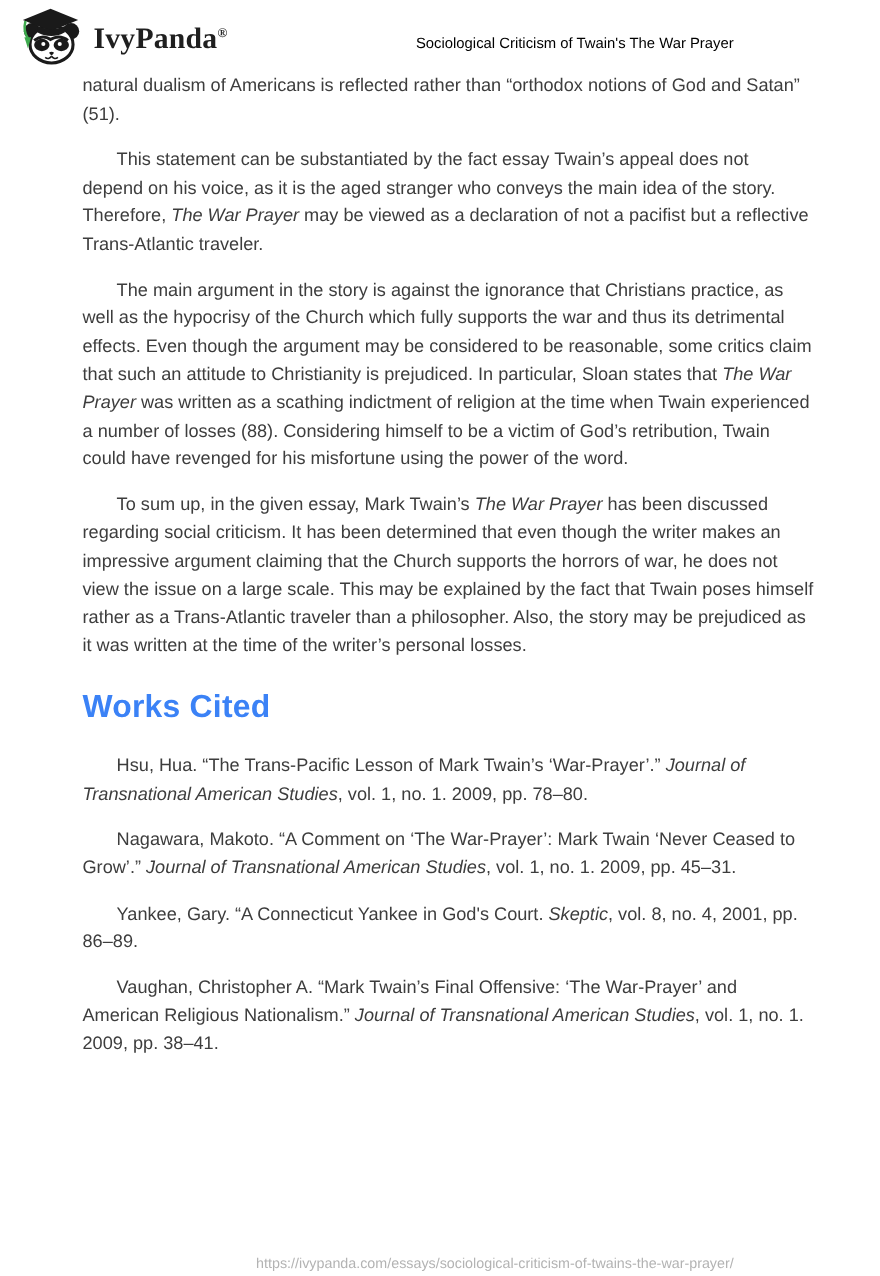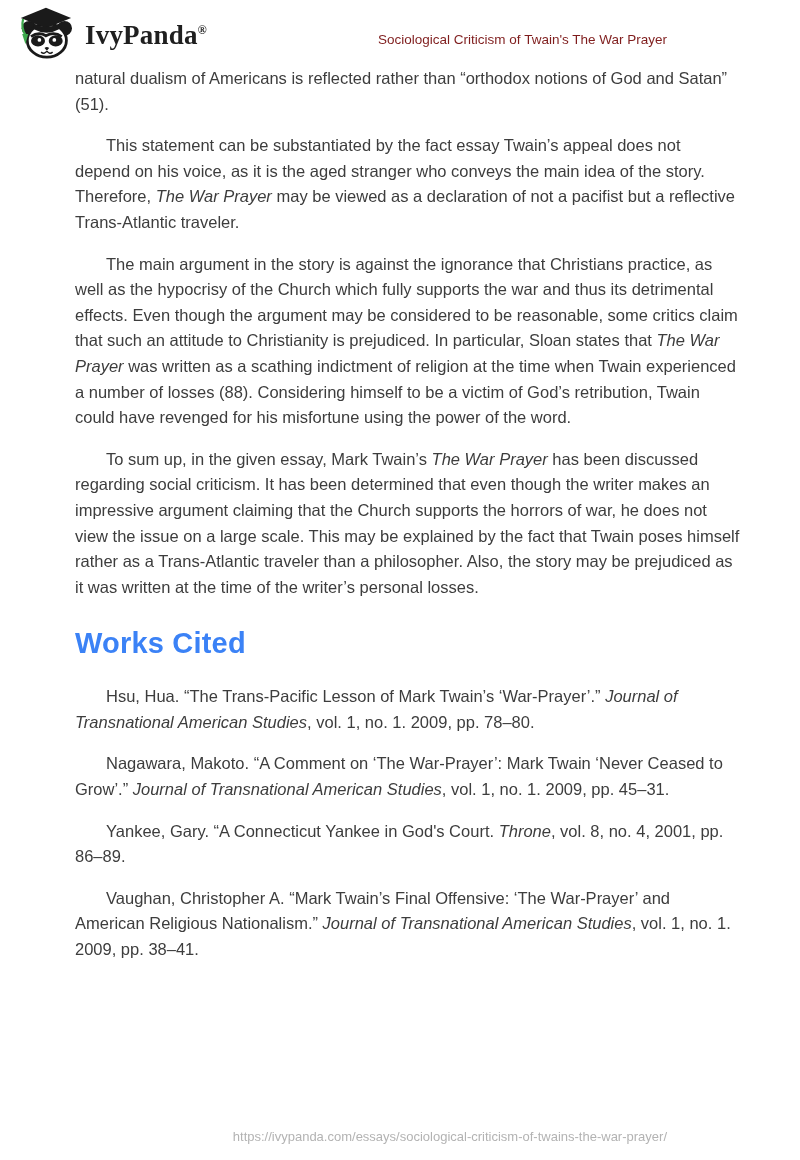--- a/index.html
+++ b/index.html
@@ -16,21 +16,21 @@
     position:absolute; top:0; left:0; right:0; height:64px;
     display:flex; align-items:center; justify-content:space-between;
     padding:6px 33px 0 14px;
   }
   .brand { display:flex; align-items:center; gap:9px; }
   .brand-name {
     font-family:"Liberation Serif", serif;
     font-weight:700; font-size:27px; color:#1f1f1f; letter-spacing:.2px;
   }
   .brand-reg { font-size:12px; vertical-align:super; font-weight:700; }
-  .doc-title { color:#7f1d1d; font-size:13.5px; margin-top:8px; }
+  .doc-title { color:#000000; font-size:13.5px; margin-top:8px; }
 
   
   .content {
     position:absolute; top:66px; left:75px; width:665px;
     color:var(--body-text,#3d3d3d);
     font-size:16.5px; line-height:25.6px;
     text-align:left;
   }
   .para { margin-bottom:16px; }
   .para.indent, .citation { text-indent:31px; }
@@ -39,21 +39,21 @@
   .works-cited {
     font-family:"Liberation Sans", sans-serif;
     font-size:29px; line-height:34px; font-weight:700;
     color:#3b82f6; letter-spacing:.2px;
     margin:26px 0 24px 0; text-indent:0;
   }
   .citation { margin-bottom:16px; }
 
   
   .footer {
-    position:absolute; bottom:16px; right:33px;
+    position:absolute; bottom:4px; right:33px;
     color:#b3b3b3; font-size:13px;
   }
 
   
   .logo-svg .ink { fill:#1a1a1a; }
   .logo-svg .ink-line { stroke:#1a1a1a; fill:none; }
   .logo-svg .face { fill:#ffffff; stroke:#1a1a1a; }
   .logo-svg .white { fill:#ffffff; }
   .logo-svg .tassel { stroke:var(--accent,#3ea94d); fill:none; }
   .logo-svg .tassel-tip { fill:var(--accent,#3ea94d); }
@@ -98,19 +98,19 @@
   <main class="content">
     <p class="para"><span>natural dualism of Americans is reflected rather than “orthodox notions of God and Satan” (51).</span></p>
     <p class="para indent"><span>This statement can be substantiated by the fact essay Twain’s appeal does not depend on his voice, as it is the aged stranger who conveys the main idea of the story. Therefore, </span><em>The War Prayer</em><span> may be viewed as a declaration of not a pacifist but a reflective Trans-Atlantic traveler.</span></p>
     <p class="para indent"><span>The main argument in the story is against the ignorance that Christians practice, as well as the hypocrisy of the Church which fully supports the war and thus its detrimental effects. Even though the argument may be considered to be reasonable, some critics claim that such an attitude to Christianity is prejudiced. In particular, Sloan states that </span><em>The War Prayer</em><span> was written as a scathing indictment of religion at the time when Twain experienced a number of losses (88). Considering himself to be a victim of God’s retribution, Twain could have revenged for his misfortune using the power of the word.</span></p>
     <p class="para indent"><span>To sum up, in the given essay, Mark Twain’s </span><em>The War Prayer</em><span> has been discussed regarding social criticism. It has been determined that even though the writer makes an impressive argument claiming that the Church supports the horrors of war, he does not view the issue on a large scale. This may be explained by the fact that Twain poses himself rather as a Trans-Atlantic traveler than a philosopher. Also, the story may be prejudiced as it was written at the time of the writer’s personal losses.</span></p>
 
     <h1 class="works-cited">Works Cited</h1>
 
     <p class="citation"><span>Hsu, Hua. “The Trans-Pacific Lesson of Mark Twain’s ‘War-Prayer’.” </span><em>Journal of Transnational American Studies</em><span>, vol. 1, no. 1. 2009, pp. 78–80.</span></p>
     <p class="citation"><span>Nagawara, Makoto. “A Comment on ‘The War-Prayer’: Mark Twain ‘Never Ceased to Grow’.” </span><em>Journal of Transnational American Studies</em><span>, vol. 1, no. 1. 2009, pp. 45–31.</span></p>
-    <p class="citation"><span>Yankee, Gary. “A Connecticut Yankee in God's Court. </span><em>Throne</em><span>, vol. 8, no. 4, 2001, pp. 86–89.</span></p>
+    <p class="citation"><span>Yankee, Gary. “A Connecticut Yankee in God's Court. </span><em>Skeptic</em><span>, vol. 8, no. 4, 2001, pp. 86–89.</span></p>
     <p class="citation"><span>Vaughan, Christopher A. “Mark Twain’s Final Offensive: ‘The War-Prayer’ and American Religious Nationalism.” </span><em>Journal of Transnational American Studies</em><span>, vol. 1, no. 1. 2009, pp. 38–41.</span></p>
   </main>
 
   <footer class="footer">https://ivypanda.com/essays/sociological-criticism-of-twains-the-war-prayer/</footer>
 
 </div>
 
 </body></html>

